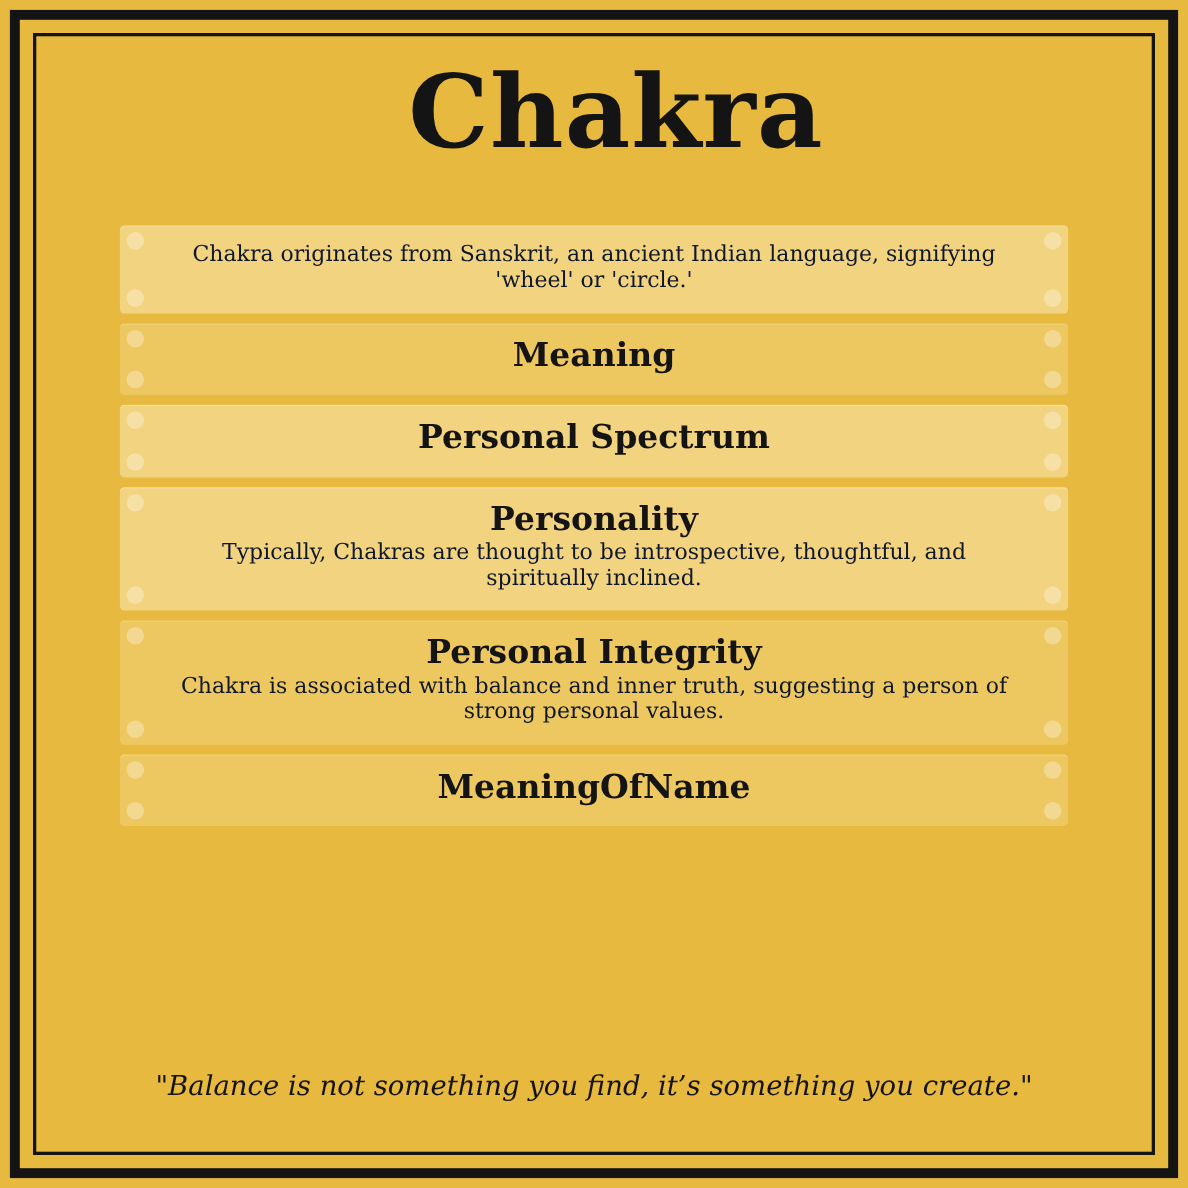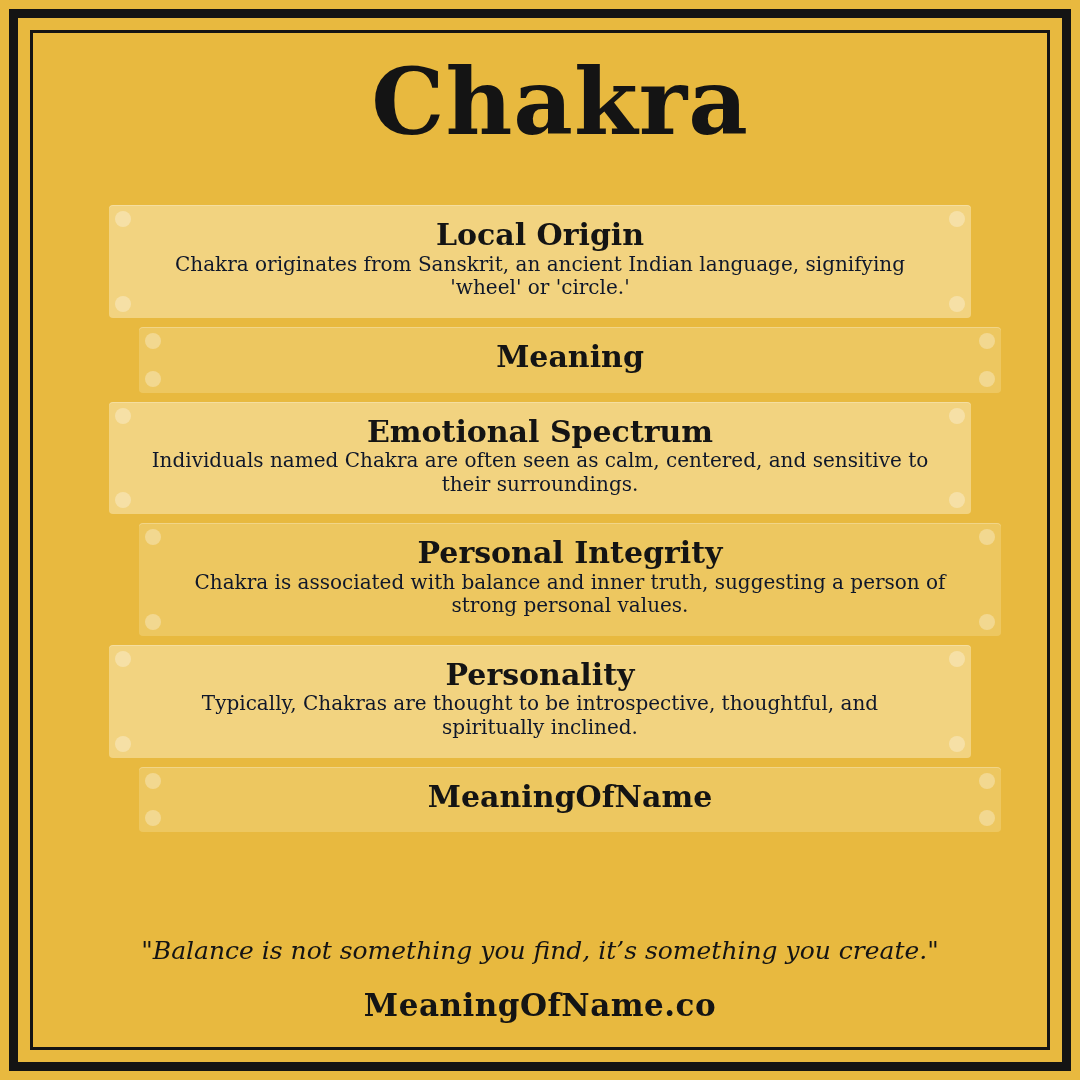--- a/index.html
+++ b/index.html
@@ -80,21 +80,20 @@
     width: 862px;
     box-sizing: border-box;
     padding: 14px 40px 18px 40px;
     text-align: center;
     border-radius: 4px;
     background: rgba(255, 248, 219, 0.42);
     box-shadow: 0 1px 0 rgba(255,255,255,0.25) inset;
   }
   .card.alt {
     background: rgba(255, 245, 205, 0.24);
-    margin-left: 30px;
   }
 
   
   .notch {
     position: absolute;
     width: 16px;
     height: 16px;
     border-radius: 50%;
     background: rgba(255, 255, 255, 0.30);
   }
@@ -149,68 +148,65 @@
 
     <div class="title">Chakra</div>
 
     <div class="cards">
 
       <div class="card">
         <span class="notch tl"></span>
         <span class="notch tr"></span>
         <span class="notch bl"></span>
         <span class="notch br"></span>
-        <p class="card-title">Local Origin</p>
         <p class="card-text">Chakra originates from Sanskrit, an ancient Indian language, signifying 'wheel' or 'circle.'</p>
       </div>
 
       <div class="card alt">
         <span class="notch tl"></span>
         <span class="notch tr"></span>
         <span class="notch bl"></span>
         <span class="notch br"></span>
         <p class="card-title">Meaning</p>
       </div>
 
       <div class="card">
         <span class="notch tl"></span>
         <span class="notch tr"></span>
         <span class="notch bl"></span>
         <span class="notch br"></span>
-        <p class="card-title">Emotional Spectrum</p>
-        <p class="card-text">Individuals named Chakra are often seen as calm, centered, and sensitive to their surroundings.</p>
+        <p class="card-title">Personal Spectrum</p>
+      </div>
+
+      <div class="card">
+        <span class="notch tl"></span>
+        <span class="notch tr"></span>
+        <span class="notch bl"></span>
+        <span class="notch br"></span>
+        <p class="card-title">Personality</p>
+        <p class="card-text">Typically, Chakras are thought to be introspective, thoughtful, and spiritually inclined.</p>
       </div>
 
       <div class="card alt">
         <span class="notch tl"></span>
         <span class="notch tr"></span>
         <span class="notch bl"></span>
         <span class="notch br"></span>
         <p class="card-title">Personal Integrity</p>
         <p class="card-text">Chakra is associated with balance and inner truth, suggesting a person of strong personal values.</p>
       </div>
 
-      <div class="card">
-        <span class="notch tl"></span>
-        <span class="notch tr"></span>
-        <span class="notch bl"></span>
-        <span class="notch br"></span>
-        <p class="card-title">Personality</p>
-        <p class="card-text">Typically, Chakras are thought to be introspective, thoughtful, and spiritually inclined.</p>
-      </div>
-
       <div class="card alt">
         <span class="notch tl"></span>
         <span class="notch tr"></span>
         <span class="notch bl"></span>
         <span class="notch br"></span>
         <p class="card-title">MeaningOfName</p>
       </div>
 
     </div>
 
     <div class="footer">
       <div class="quote"><span>"</span><i>Balance is not something you find, it’s something you create.</i><span>"</span></div>
-      <div class="brand">MeaningOfName.co</div>
     </div>
 
   </div>
 </div>
 
 </body></html>

